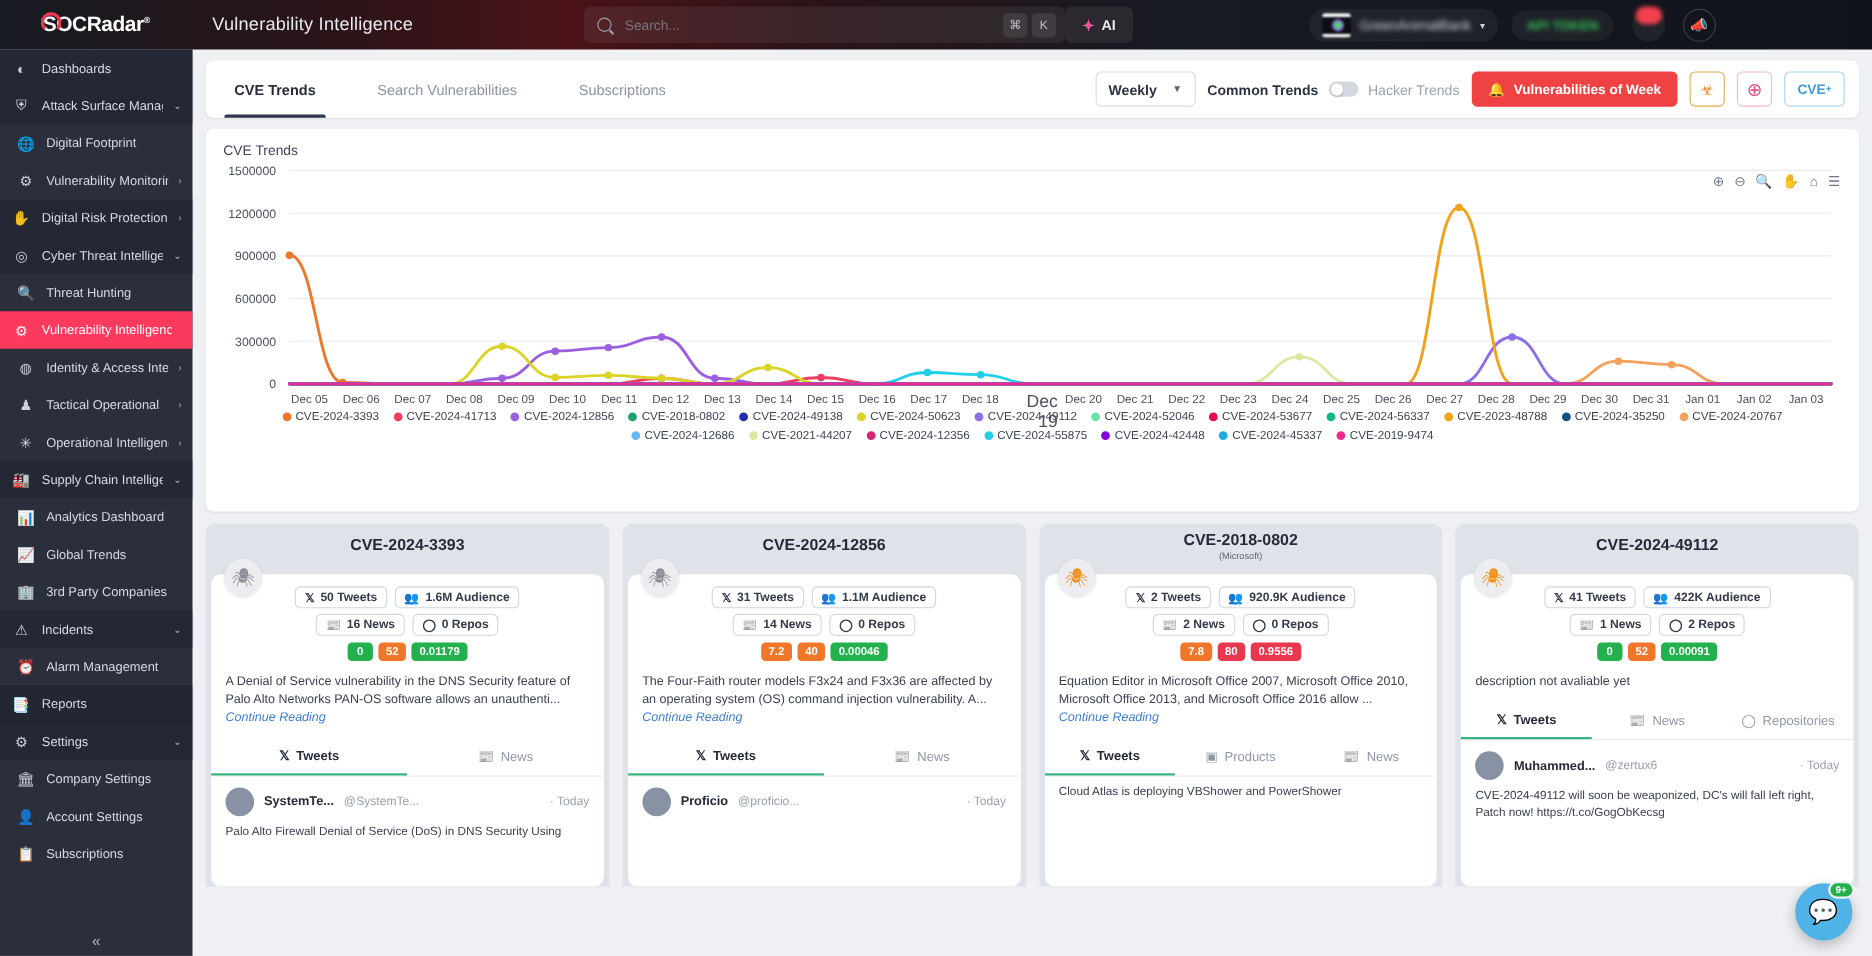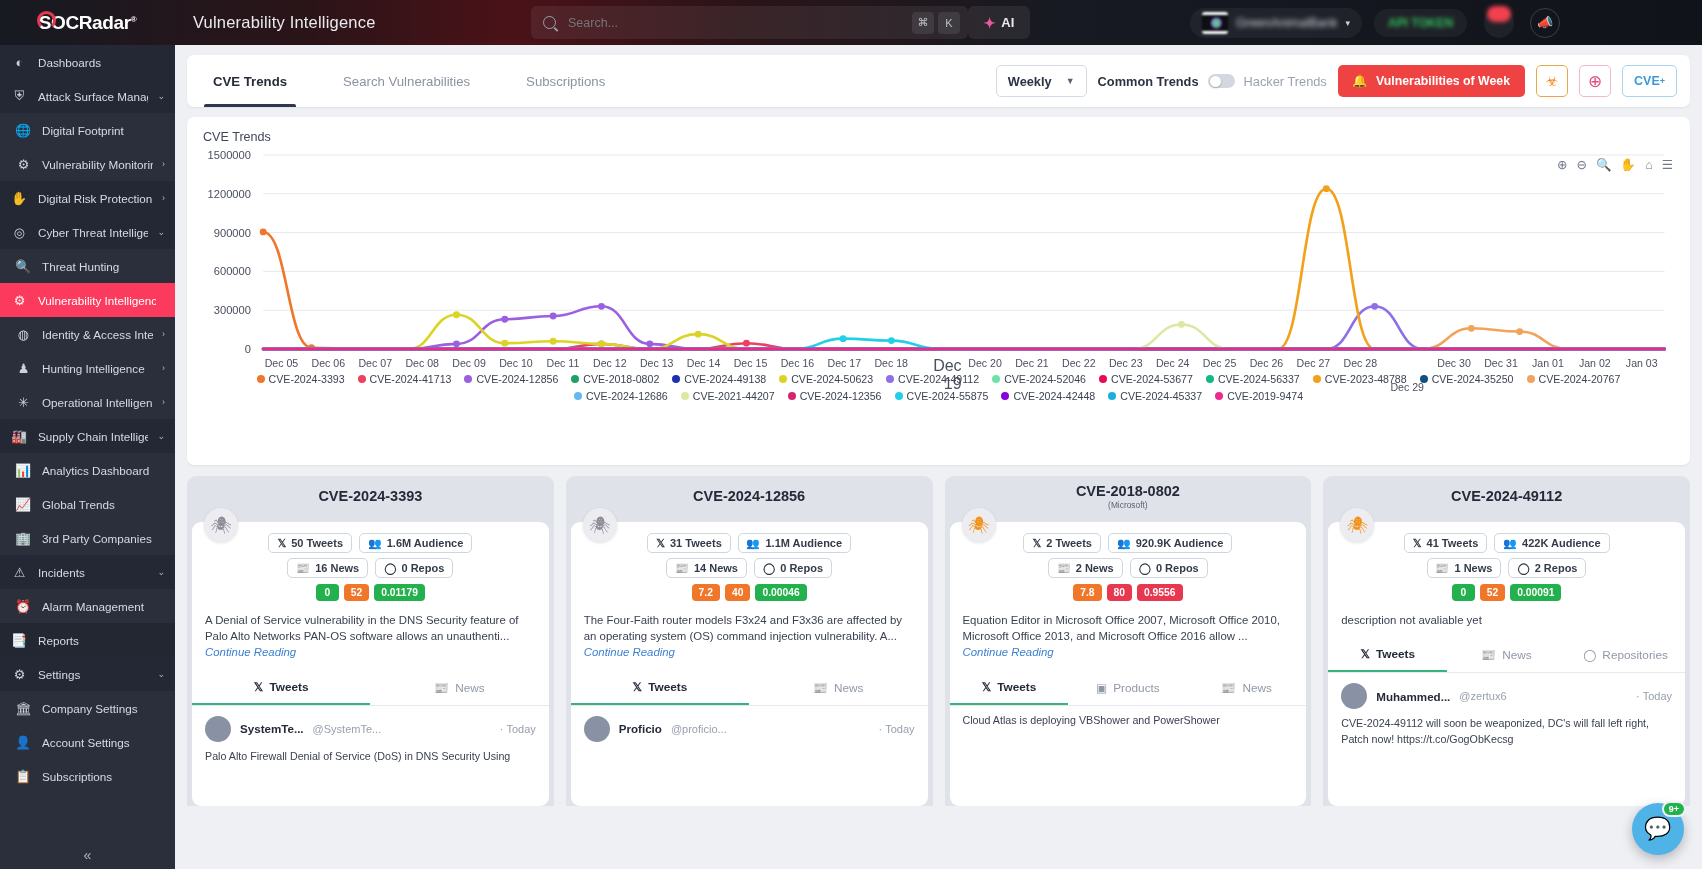--- a/index.html
+++ b/index.html
@@ -220,21 +220,21 @@
           <span class="lbl">Vulnerability Intelligence</span>
           <span class="arw"></span>
         </div>
         <div class="nav-item sub">
           <span class="ic">◍</span>
           <span class="lbl">Identity &amp; Access Intelligence</span>
           <span class="arw">›</span>
         </div>
         <div class="nav-item sub">
           <span class="ic">♟</span>
-          <span class="lbl">Hunting Intelligence</span>
+          <span class="lbl">Tactical Operational</span>
           <span class="arw">›</span>
         </div>
         <div class="nav-item sub">
           <span class="ic">✳</span>
           <span class="lbl">Operational Intelligence</span>
           <span class="arw">›</span>
         </div>
         <div class="nav-item group">
           <span class="ic">🏭</span>
           <span class="lbl">Supply Chain Intelligence</span>
@@ -412,21 +412,21 @@
           <div style="flex: 1 1 0%; text-align: right; font-size: 16px; color: rgb(74, 80, 96);">Dec 19</div>
           <div style="flex: 1 1 0%; text-align: center; font-size: 10.6px; color: rgb(74, 80, 96);">Dec 20</div>
           <div style="flex: 1 1 0%; text-align: center; font-size: 10.6px; color: rgb(74, 80, 96);">Dec 21</div>
           <div style="flex: 1 1 0%; text-align: center; font-size: 10.6px; color: rgb(74, 80, 96);">Dec 22</div>
           <div style="flex: 1 1 0%; text-align: center; font-size: 10.6px; color: rgb(74, 80, 96);">Dec 23</div>
           <div style="flex: 1 1 0%; text-align: center; font-size: 10.6px; color: rgb(74, 80, 96);">Dec 24</div>
           <div style="flex: 1 1 0%; text-align: center; font-size: 10.6px; color: rgb(74, 80, 96);">Dec 25</div>
           <div style="flex: 1 1 0%; text-align: center; font-size: 10.6px; color: rgb(74, 80, 96);">Dec 26</div>
           <div style="flex: 1 1 0%; text-align: center; font-size: 10.6px; color: rgb(74, 80, 96);">Dec 27</div>
           <div style="flex: 1 1 0%; text-align: center; font-size: 10.6px; color: rgb(74, 80, 96);">Dec 28</div>
-          <div style="flex: 1 1 0%; text-align: center; font-size: 10.6px; color: rgb(74, 80, 96); margin-top: 24px;">Dec 29</div>
+          <div style="flex: 1 1 0%; text-align: center; font-size: 10.6px; color: rgb(74, 80, 96);">Dec 29</div>
           <div style="flex: 1 1 0%; text-align: center; font-size: 10.6px; color: rgb(74, 80, 96);">Dec 30</div>
           <div style="flex: 1 1 0%; text-align: center; font-size: 10.6px; color: rgb(74, 80, 96);">Dec 31</div>
           <div style="flex: 1 1 0%; text-align: center; font-size: 10.6px; color: rgb(74, 80, 96);">Jan 01</div>
           <div style="flex: 1 1 0%; text-align: center; font-size: 10.6px; color: rgb(74, 80, 96);">Jan 02</div>
           <div style="flex: 1 1 0%; text-align: center; font-size: 10.6px; color: rgb(74, 80, 96);">Jan 03</div>
         </div>
       <div class="legend">
         <div class="lrow" id="legend-row-0">
             <div class="lg">
               <span class="dot" style="background: rgb(240, 118, 42);"></span>

